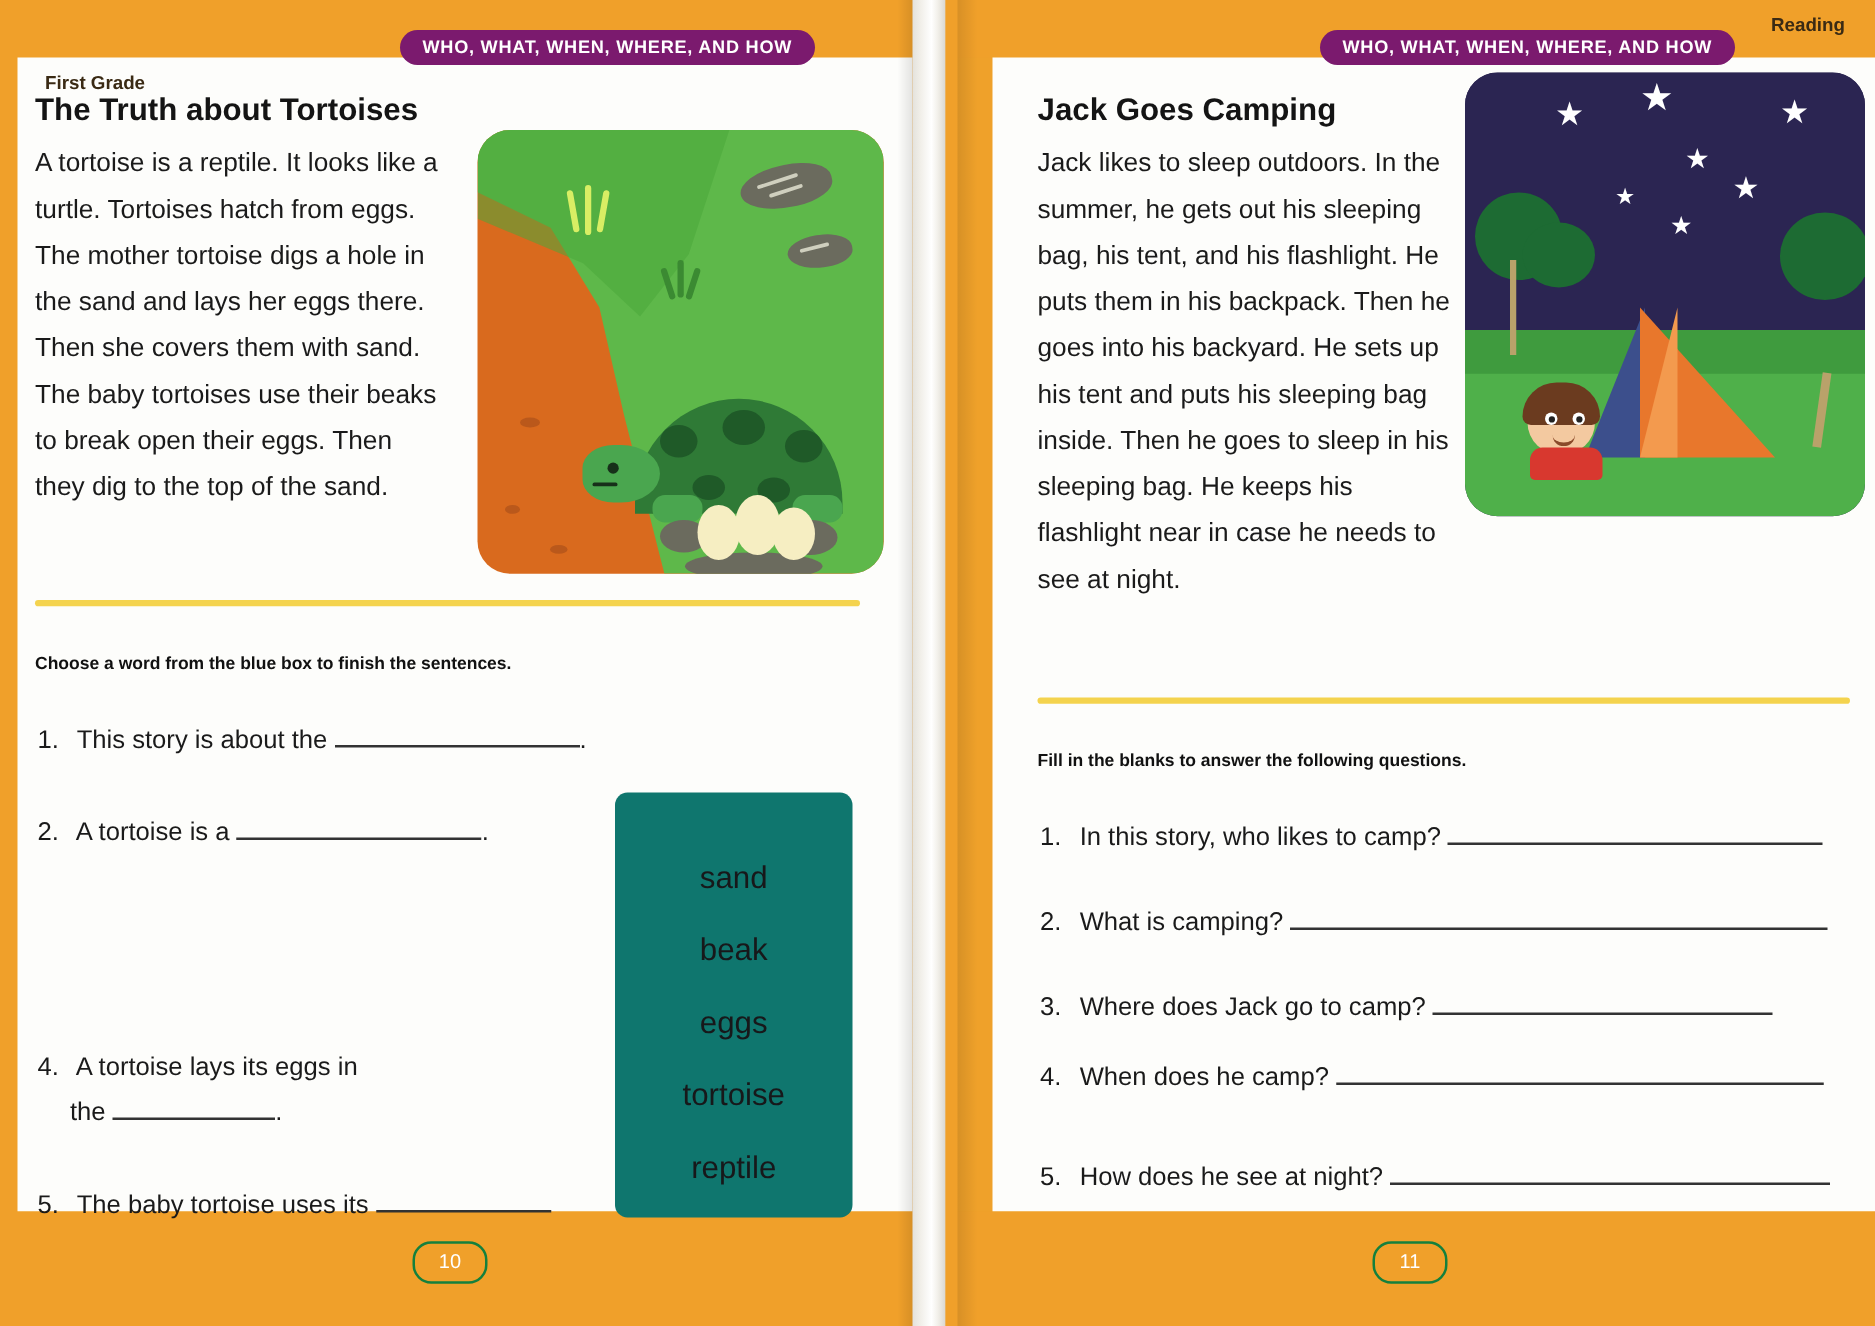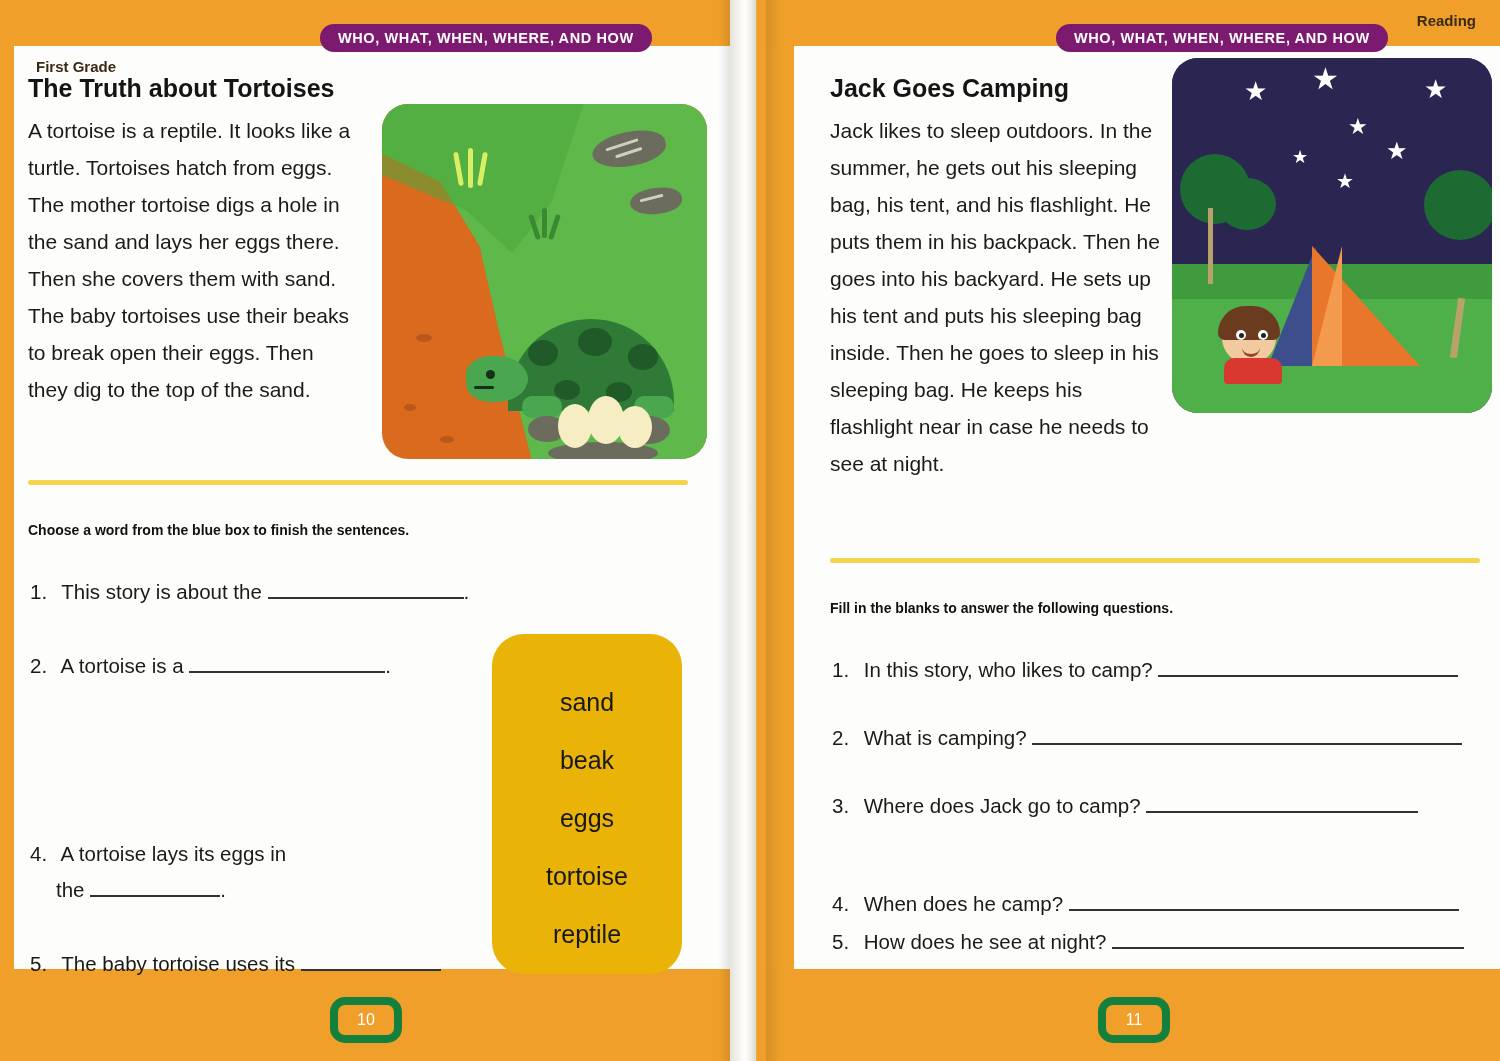--- a/index.html
+++ b/index.html
@@ -40,25 +40,25 @@
   .body-text{position:absolute;font-size:21px;color:#1a1a1a;line-height:37px;}
 
   .rule{position:absolute;height:5px;background:#f4d34e;border-radius:3px;}
 
   h3.direction{position:absolute;font-size:14px;font-weight:bold;color:#111;margin:0;}
 
   .q{position:absolute;font-size:20.5px;color:#1a1a1a;line-height:32px;}
   .q .num{display:inline-block;width:26px;}
   .blank{display:inline-block;border-bottom:2px solid #333;height:20px;vertical-align:baseline;}
 
-  .wordbox{position:absolute;background:#eab308;border-radius:32px;}
+  .wordbox{position:absolute;background:#0f766e;border-radius:10px;}
   .wordbox .w{position:absolute;width:100%;text-align:center;font-size:25px;color:#17181a;}
 
-  .page-num{position:absolute;bottom:18px;width:56px;height:30px;border-radius:15px;
-     border:8px solid #15803d;color:#fff;font-size:16px;display:flex;align-items:center;justify-content:center;}
+  .page-num{position:absolute;bottom:34px;width:56px;height:30px;border-radius:15px;
+     border:2px solid #15803d;color:#fff;font-size:16px;display:flex;align-items:center;justify-content:center;}
 
   
   .ill{position:absolute;border-radius:26px;overflow:hidden;}
   .ill1{left:368px;top:58px;width:325px;height:355px;background:#d96a1e;}
   .i1-grass{position:absolute;left:0;top:0;width:100%;height:100%;
      background:#5eb84a;clip-path:polygon(0 0,100% 0,100% 100%,46% 100%,36% 64%,30% 40%,18% 22%,0 14%);}
   .i1-grass2{position:absolute;left:0;top:0;width:100%;height:100%;
      background:#4aa83a;clip-path:polygon(0 0,62% 0,52% 28%,40% 42%,26% 30%,0 20%);opacity:.55;}
   .rock{position:absolute;background:#6b6b5e;border-radius:50% 50% 45% 55%;}
   .rock1{left:210px;top:28px;width:74px;height:34px;transform:rotate(-12deg);}
@@ -258,21 +258,21 @@
       <span>What is camping?</span>
       <span class="blank" style="width:430px;"></span>
     </div>
 
     <div class="q" style="left:38px;top:744px;width:660px;">
       <span class="num">3.</span>
       <span>Where does Jack go to camp?</span>
       <span class="blank" style="width:272px;"></span>
     </div>
 
-    <div class="q" style="left:38px;top:842px;width:660px;">
+    <div class="q" style="left:38px;top:800px;width:660px;">
       <span class="num">4.</span>
       <span>When does he camp?</span>
       <span class="blank" style="width:390px;"></span>
     </div>
 
     <div class="q" style="left:38px;top:880px;width:660px;">
       <span class="num">5.</span>
       <span>How does he see at night?</span>
       <span class="blank" style="width:352px;"></span>
     </div>

